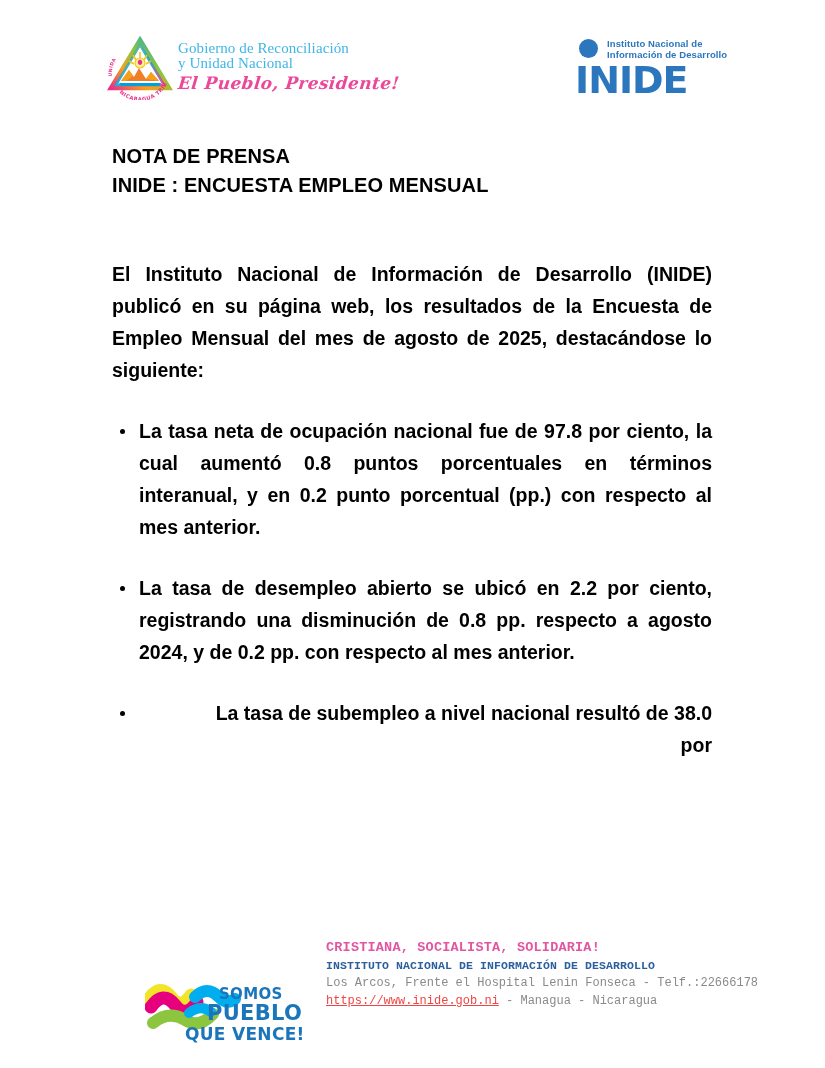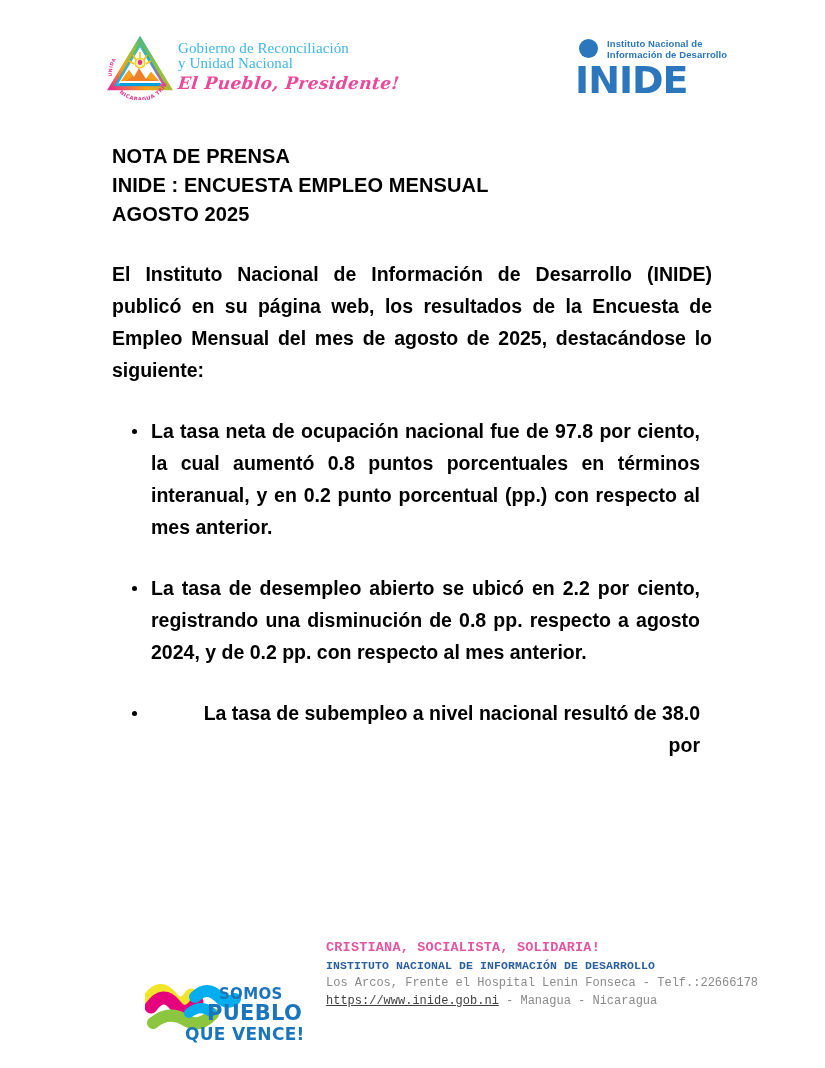--- a/index.html
+++ b/index.html
@@ -134,21 +134,21 @@
     font-size: 19.5px;
     line-height: 32px;
     text-align: justify;
     text-justify: inter-word;
     margin: 0;
     color: #000;
   }
 
   ul.bullets {
     list-style: none;
-    margin: 12px;
+    margin: 0;
     padding: 0;
   }
   ul.bullets > li {
     position: relative;
     padding-left: 27px;
     margin-top: 29px;
     font-family: "Liberation Sans", sans-serif;
     font-weight: 700;
     font-size: 19.5px;
     line-height: 32px;
@@ -226,21 +226,21 @@
   }
   .f-url-line {
     font-family: "Liberation Mono", monospace;
     font-weight: 400;
     font-size: 12px;
     line-height: 18px;
     color: #8a8a8a;
     white-space: nowrap;
   }
   .f-url {
-    color: #404040;
+    color: #ef4444;
     text-decoration: underline;
   }
 </style>
 </head>
 <body>
 
 <div class="header">
 
   <div class="gov-block">
 
@@ -306,21 +306,20 @@
       <div>Información de Desarrollo</div>
     </div>
     <div class="inide-word">INIDE</div>
   </div>
 
 </div>
 
 <div class="title-block">
   <div class="title-line">NOTA DE PRENSA</div>
   <div class="title-line">INIDE : ENCUESTA EMPLEO MENSUAL</div>
-  <div class="title-line">AGOSTO 2025</div>
 </div>
 
 <div class="body-block">
 
   <p class="intro-par">El Instituto Nacional de Información de Desarrollo (INIDE) publicó en su página web, los resultados de la Encuesta de Empleo Mensual del mes de agosto de 2025, destacándose lo siguiente:</p>
 
   <ul class="bullets">
     <li>La tasa neta de ocupación nacional fue de 97.8 por ciento, la cual aumentó 0.8 puntos porcentuales en términos interanual, y en 0.2 punto porcentual (pp.) con respecto al mes anterior.</li>
     <li>La tasa de desempleo abierto se ubicó en 2.2 por ciento, registrando una disminución de 0.8 pp. respecto a agosto 2024, y de 0.2 pp. con respecto al mes anterior.</li>
     <li class="last-clipped"><span>La tasa de subempleo a nivel nacional resultó de 38.0</span><span class="clip-gap"></span><span>por</span></li>

